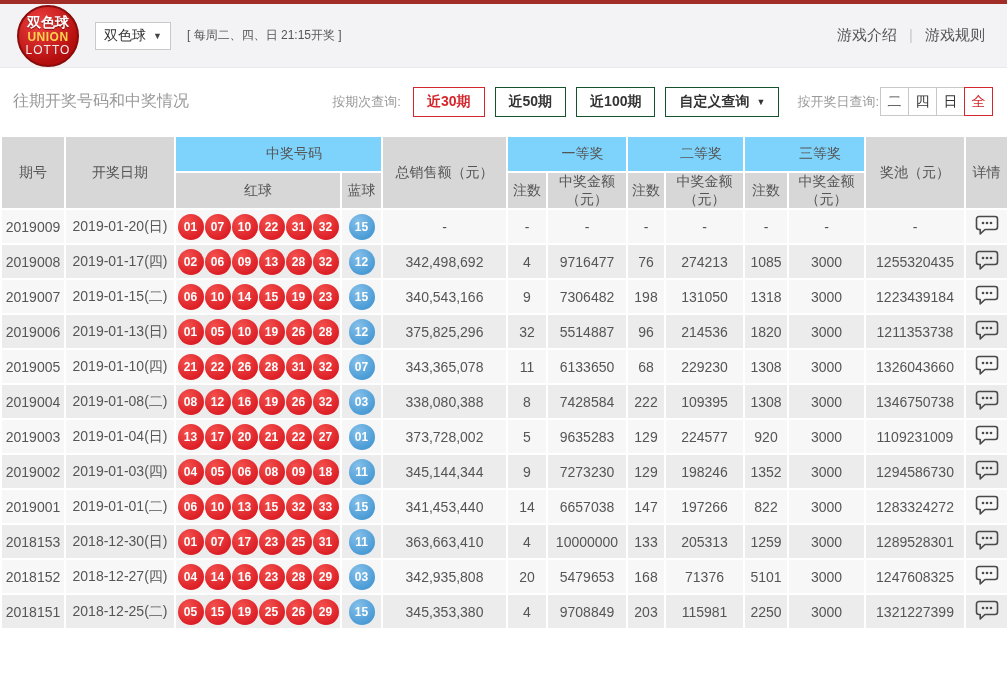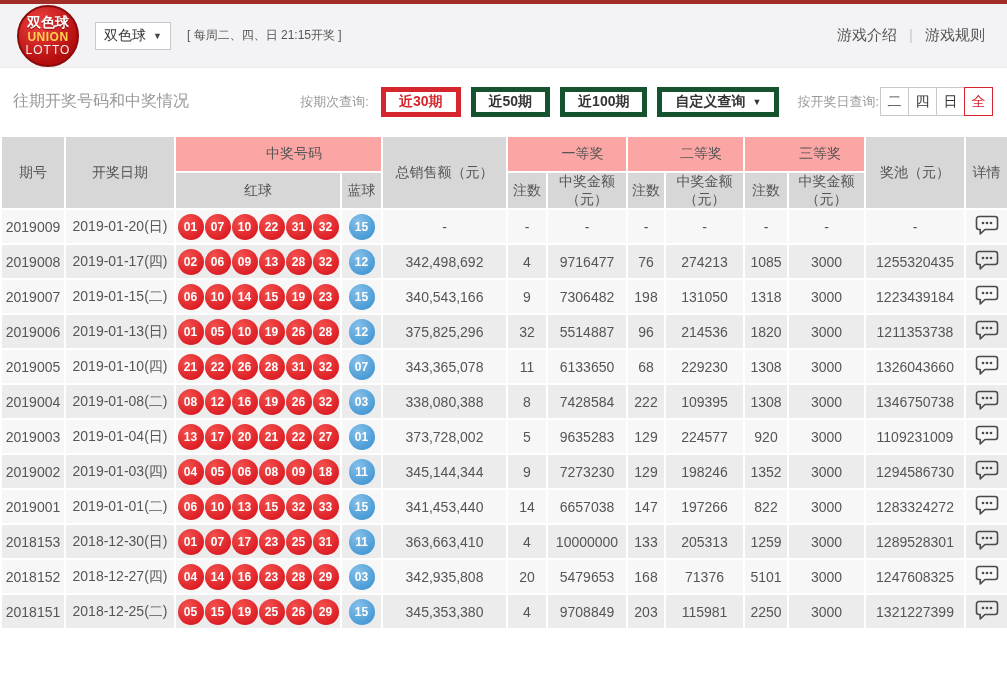--- a/index.html
+++ b/index.html
@@ -43,21 +43,21 @@
   .header-links .hlink { color:#555; text-decoration:none; cursor:pointer; }
   .header-links .divider { color:#c9c9c9; margin:0 12px; }
 
   
   .filterbar { height:67px; display:flex; align-items:center; padding-left:13px; background:#fff; }
   .filter-title { font-size:16px; color:#999; }
   .query-group { margin-left:auto; margin-right:14px; display:flex; align-items:center; }
   .query-label { font-size:13px; color:#999; margin-right:2px; }
   .pbtn {
     height:30px; padding:0 13px; margin-left:10px; background:#fff;
-    border:5px solid #14532d; font-size:14px; font-weight:bold; color:#333;
+    border:1px solid #14532d; font-size:14px; font-weight:bold; color:#333;
     display:inline-flex; align-items:center; gap:7px; cursor:pointer;
     font-family:inherit;
   }
   .pbtn.active { color:#d4262c; border-color:#d4262c; }
   .pbtn .caret { font-size:9px; color:#333; }
   .day-label { margin-left:18px; }
   .dbtn {
     width:29px; height:29px; margin-left:-1px; background:#fff;
     border:1px solid #c9c9c9; font-size:14px; color:#333;
     display:inline-flex; align-items:center; justify-content:center;
@@ -66,21 +66,21 @@
   .dbtn:first-of-type { margin-left:6px; }
   .dbtn.active { color:#d4262c; border-color:#d4262c; z-index:1; }
 
   
   table { width:1007px; border-collapse:collapse; table-layout:fixed; }
   th, td {
     border:2px solid #fff; padding:0; text-align:center;
     font-size:14px; color:#555; overflow:hidden;
   }
   thead th { background:#d7d7d7; font-weight:normal; height:36px; }
-  thead th.group { background:#fca5a5;padding-left:31px; }
+  thead th.group { background:#7dd3fc;padding-left:31px; }
   .c-amt-h { white-space:pre-line; line-height:1.25; }
   tbody td { height:35px; }
   tbody tr:nth-child(odd)  td { background:#f7f7f7; }
   tbody tr:nth-child(even) td { background:#ececec; }
   .c-reds { white-space:nowrap; }
   .ball {
     display:inline-flex; align-items:center; justify-content:center;
     width:26px; height:26px; border-radius:50%; color:#fff;
     font-size:12px; font-weight:bold; vertical-align:middle;
   }

